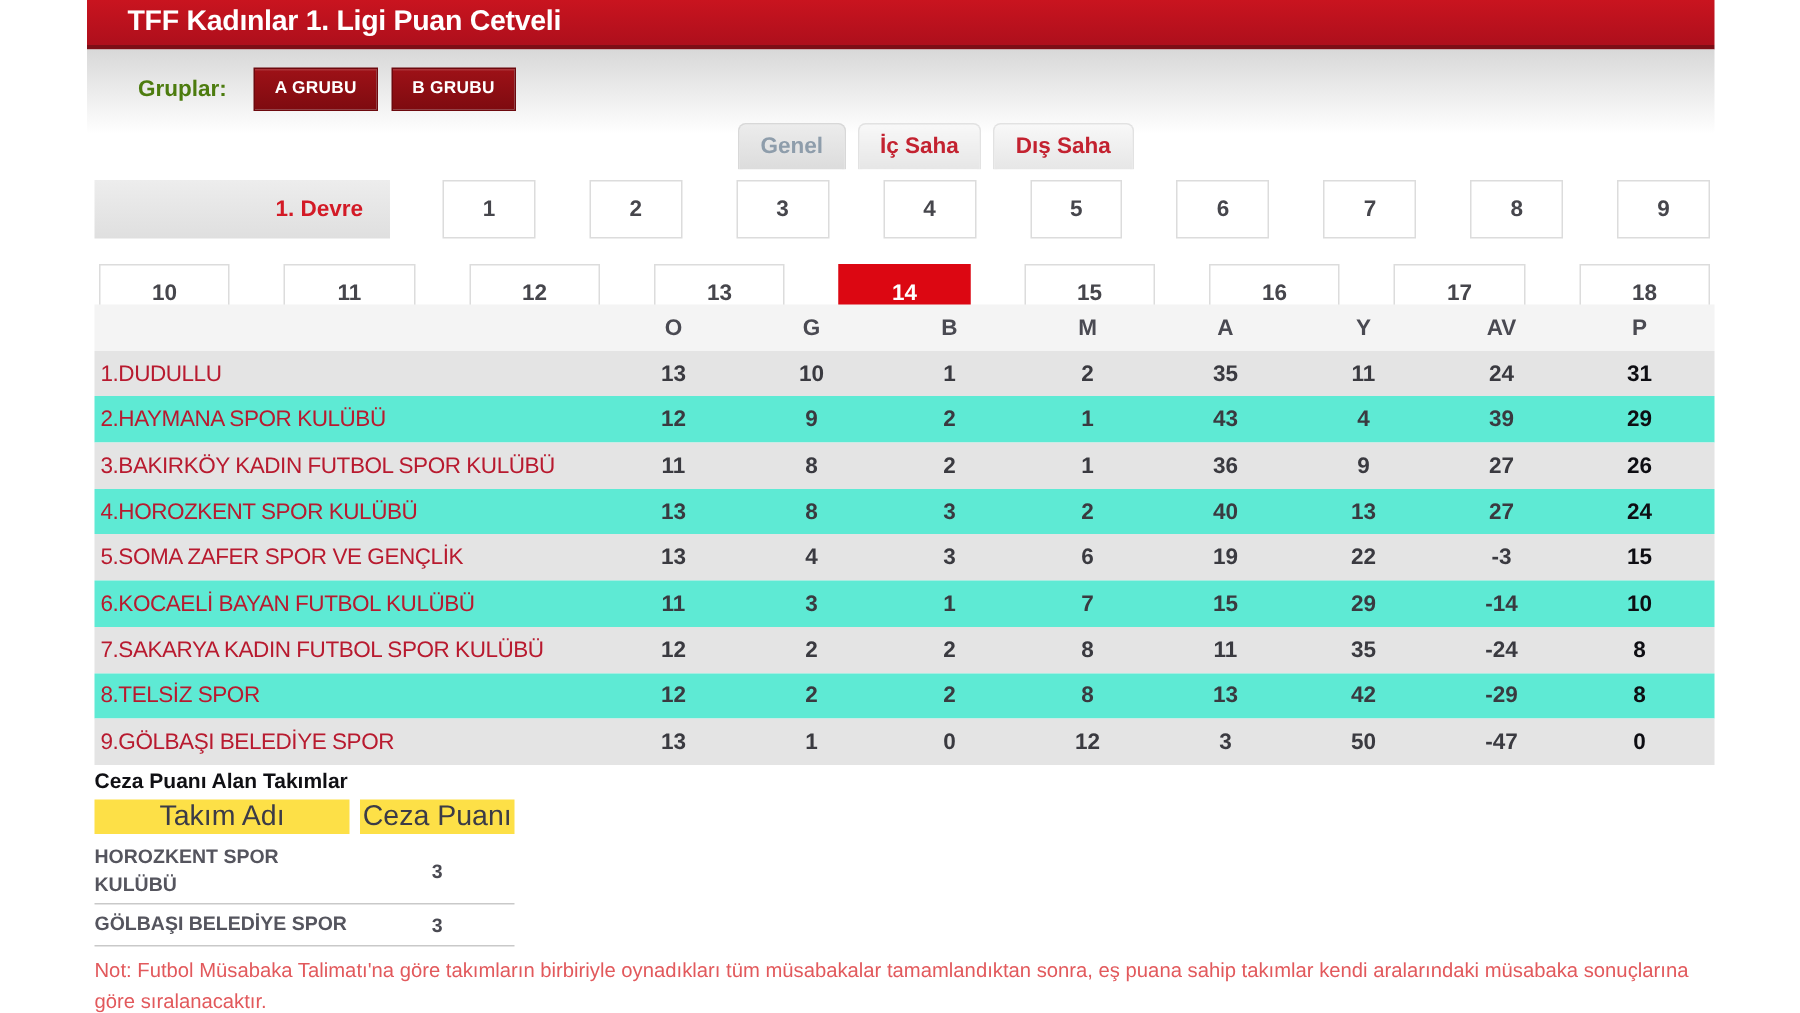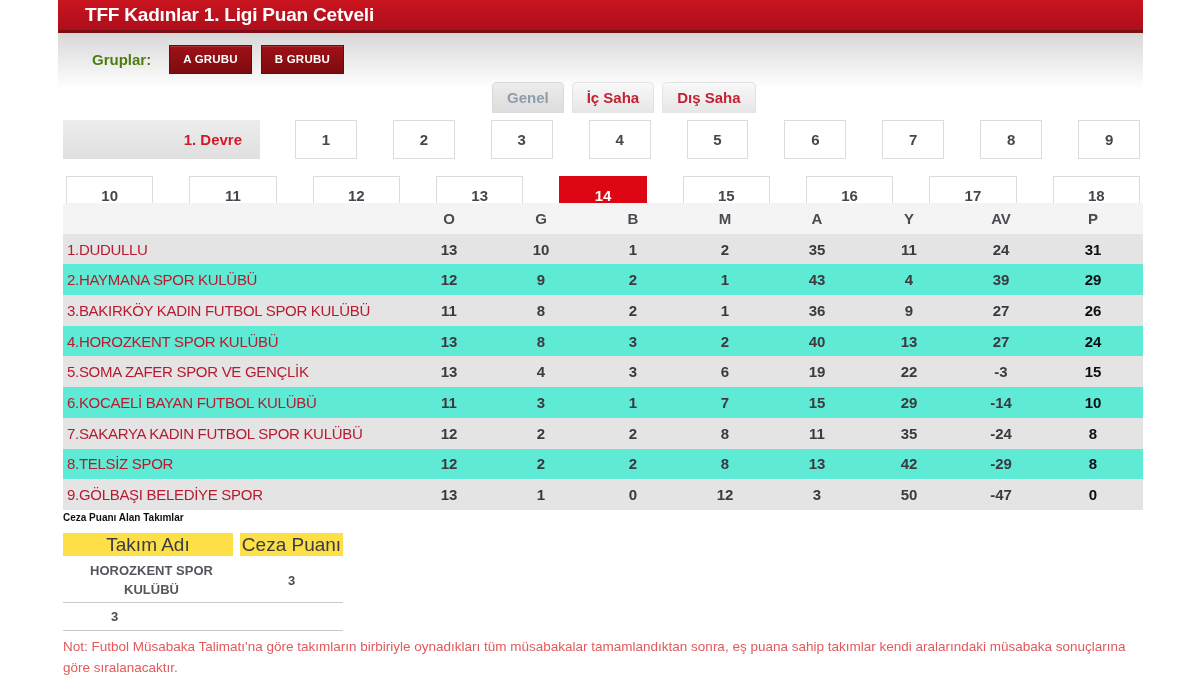--- a/index.html
+++ b/index.html
@@ -71,34 +71,34 @@
   .team-cell{
     width:340px;flex:none;padding-left:4px;box-sizing:border-box;
     color:#B81A2F;font-weight:normal;font-size:15px;letter-spacing:-0.3px;white-space:nowrap;cursor:pointer;
   }
   .srow.head .team-cell{cursor:default;}
   .stat-cell{width:92px;flex:none;text-align:center;font-size:15px;font-weight:bold;color:#3A3A40;}
   .srow.head .stat-cell{color:#4A4A52;}
   .stat-cell.points{color:#0E0E13;}
 
   
-  .pen-title{position:absolute;left:5px;top:512px;font-size:10px;font-weight:bold;color:#101014;}
+  .pen-title{position:absolute;left:5px;top:512px;font-size:14px;font-weight:bold;color:#101014;}
   .pen-table{position:absolute;left:5px;top:533px;width:280px;}
   .pen-head{display:flex;height:23px;margin-bottom:3px;}
   .pen-head .ph{
     background:#fde047;display:flex;align-items:center;justify-content:center;
     font-size:19px;font-weight:normal;color:#3B3B47;
   }
   .ph-team{width:170px;margin-right:7px;}
   .ph-points{width:103px;}
   .prow{display:flex;border-bottom:1px solid #C9C9C9;align-items:center;}
   .prow.r1{height:43px;}
   .prow.r2{height:27px;}
   .p-team{
-    width:177px;flex:none;text-align:center;color:#55555E;font-size:13px;font-weight:bold;line-height:1.45;
+    width:177px;flex:none;text-align:left;color:#55555E;font-size:13px;font-weight:bold;line-height:1.45;
   }
   .p-points{width:103px;flex:none;text-align:center;color:#4A4A52;font-size:13px;font-weight:bold;}
 
   
   .note{
     position:absolute;left:5px;top:637px;width:1078px;
     color:#E2595C;font-size:13.5px;line-height:1.55;
   }
 </style>
 </head>
@@ -271,20 +271,21 @@
     <div class="pen-head">
       <div class="ph ph-team">Takım Adı</div>
       <div class="ph ph-points">Ceza Puanı</div>
     </div>
     <div>
         <div class="prow r1">
           <div class="p-team">HOROZKENT SPOR KULÜBÜ</div>
           <div class="p-points">3</div>
         </div>
         <div class="prow r2">
+          <div class="p-team">GÖLBAŞI BELEDİYE SPOR</div>
           <div class="p-points">3</div>
         </div>
       </div>
   </div>
 
   <div class="note">Not: Futbol Müsabaka Talimatı'na göre takımların birbiriyle oynadıkları tüm müsabakalar tamamlandıktan sonra, eş puana sahip takımlar kendi aralarındaki müsabaka sonuçlarına göre sıralanacaktır.</div>
 
 </div>
 
 </body></html>

